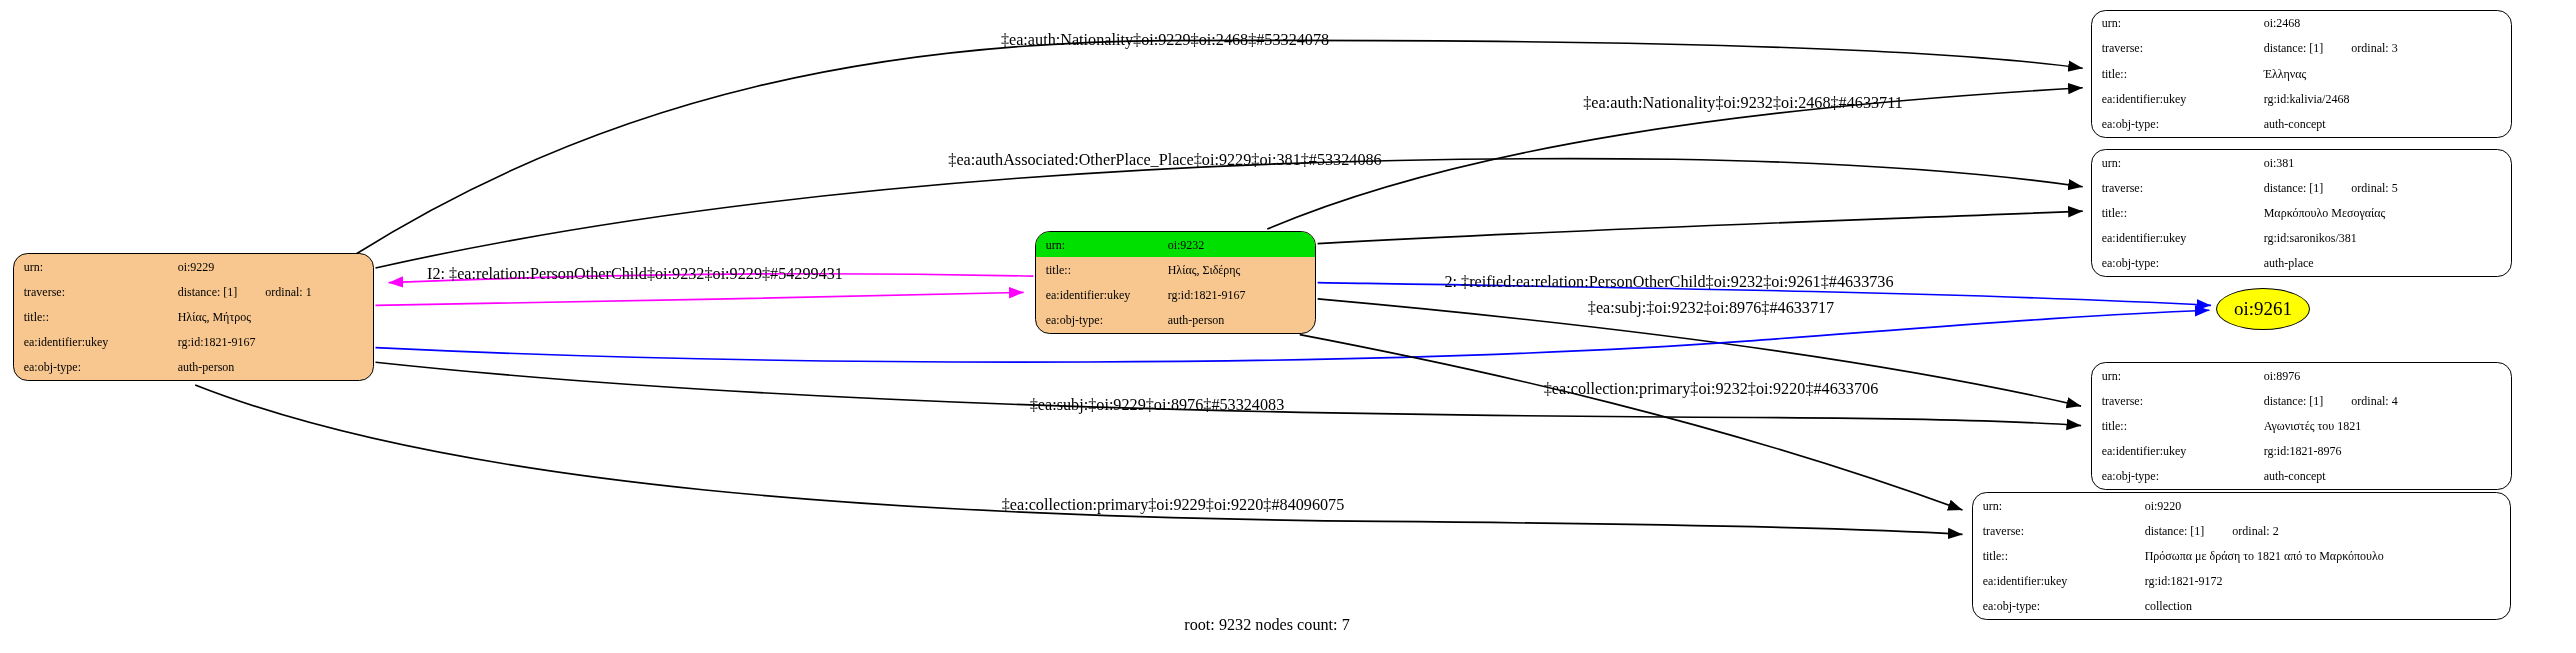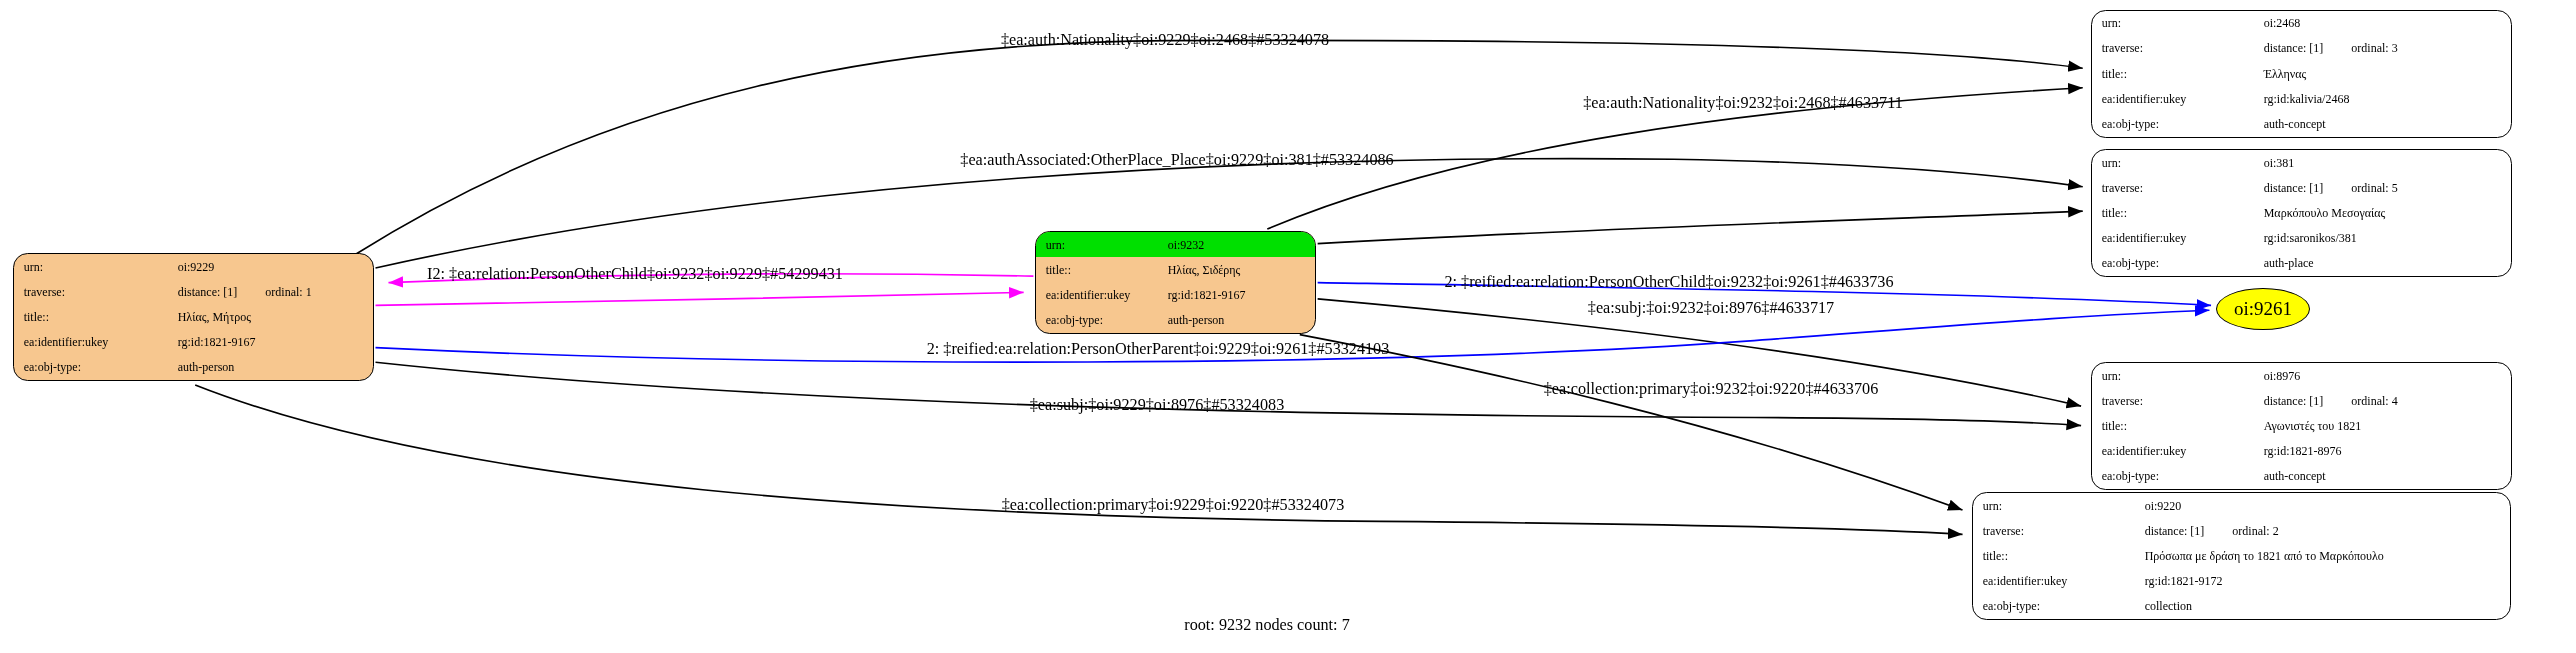--- a/index.html
+++ b/index.html
@@ -61,28 +61,27 @@
     <path class="e c-blue" d="M 1622 348 C 2000 354, 2420 360, 2722 376" marker-end="url(#mk-blue)"></path>
     <path class="e c-black" d="M 1622 368 C 1980 400, 2320 444, 2562 500" marker-end="url(#mk-black)"></path>
     <path class="e c-blue" d="M 462 428 C 1000 454, 1700 452, 2150 420 C 2420 400, 2560 388, 2720 382" marker-end="url(#mk-blue)"></path>
     <path class="e c-black" d="M 1600 412 C 1830 456, 2120 520, 2416 628" marker-end="url(#mk-black)"></path>
     <path class="e c-black" d="M 462 446 C 1000 504, 1700 512, 2160 514 C 2360 515, 2480 518, 2562 524" marker-end="url(#mk-black)"></path>
     <path class="e c-black" d="M 240 474 C 560 600, 1100 636, 1700 642 C 2040 645, 2290 650, 2416 658" marker-end="url(#mk-black)"></path>
   </svg>
 
   <div class="edge-label" style="left:1165px; top:31px;">‡ea:auth:Nationality‡oi:9229‡oi:2468‡#53324078</div>
   <div class="edge-label" style="left:1743px; top:94px;">‡ea:auth:Nationality‡oi:9232‡oi:2468‡#4633711</div>
-  <div class="edge-label" style="left:1165px; top:151px;margin-left:12px;">‡ea:authAssociated:OtherPlace_Place‡oi:9229‡oi:381‡#53324086</div>
+  <div class="edge-label" style="left:1165px; top:151px;">‡ea:authAssociated:OtherPlace_Place‡oi:9229‡oi:381‡#53324086</div>
   <div class="edge-label" style="left:635px;  top:265px;">I2: ‡ea:relation:PersonOtherChild‡oi:9232‡oi:9229‡#54299431</div>
   <div class="edge-label" style="left:1669px; top:273px;">2: ‡reified:ea:relation:PersonOtherChild‡oi:9232‡oi:9261‡#4633736</div>
   <div class="edge-label" style="left:1711px; top:299px;">‡ea:subj:‡oi:9232‡oi:8976‡#4633717</div>
-  <div class="edge-label" style="left:1158px; top:340px;">2: ‡reified:ea:relation:PersonOtherParent‡oi:9229‡oi:9261‡#53324103</div>
   <div class="edge-label" style="left:1711px; top:380px;">‡ea:collection:primary‡oi:9232‡oi:9220‡#4633706</div>
   <div class="edge-label" style="left:1157px; top:396px;">‡ea:subj:‡oi:9229‡oi:8976‡#53324083</div>
-  <div class="edge-label" style="left:1173px; top:496px;">‡ea:collection:primary‡oi:9229‡oi:9220‡#53324073</div>
+  <div class="edge-label" style="left:1173px; top:496px;">‡ea:collection:primary‡oi:9229‡oi:9220‡#84096075</div>
 
   <div class="node person" style="left:13px; top:253px; width:361px;">
     <table>
       <tbody>
           <tr>
             <td class="k">urn:</td>
           <td class="v">oi:9229</td>
           </tr>
       <tr>
             <td class="k">traverse:</td>

